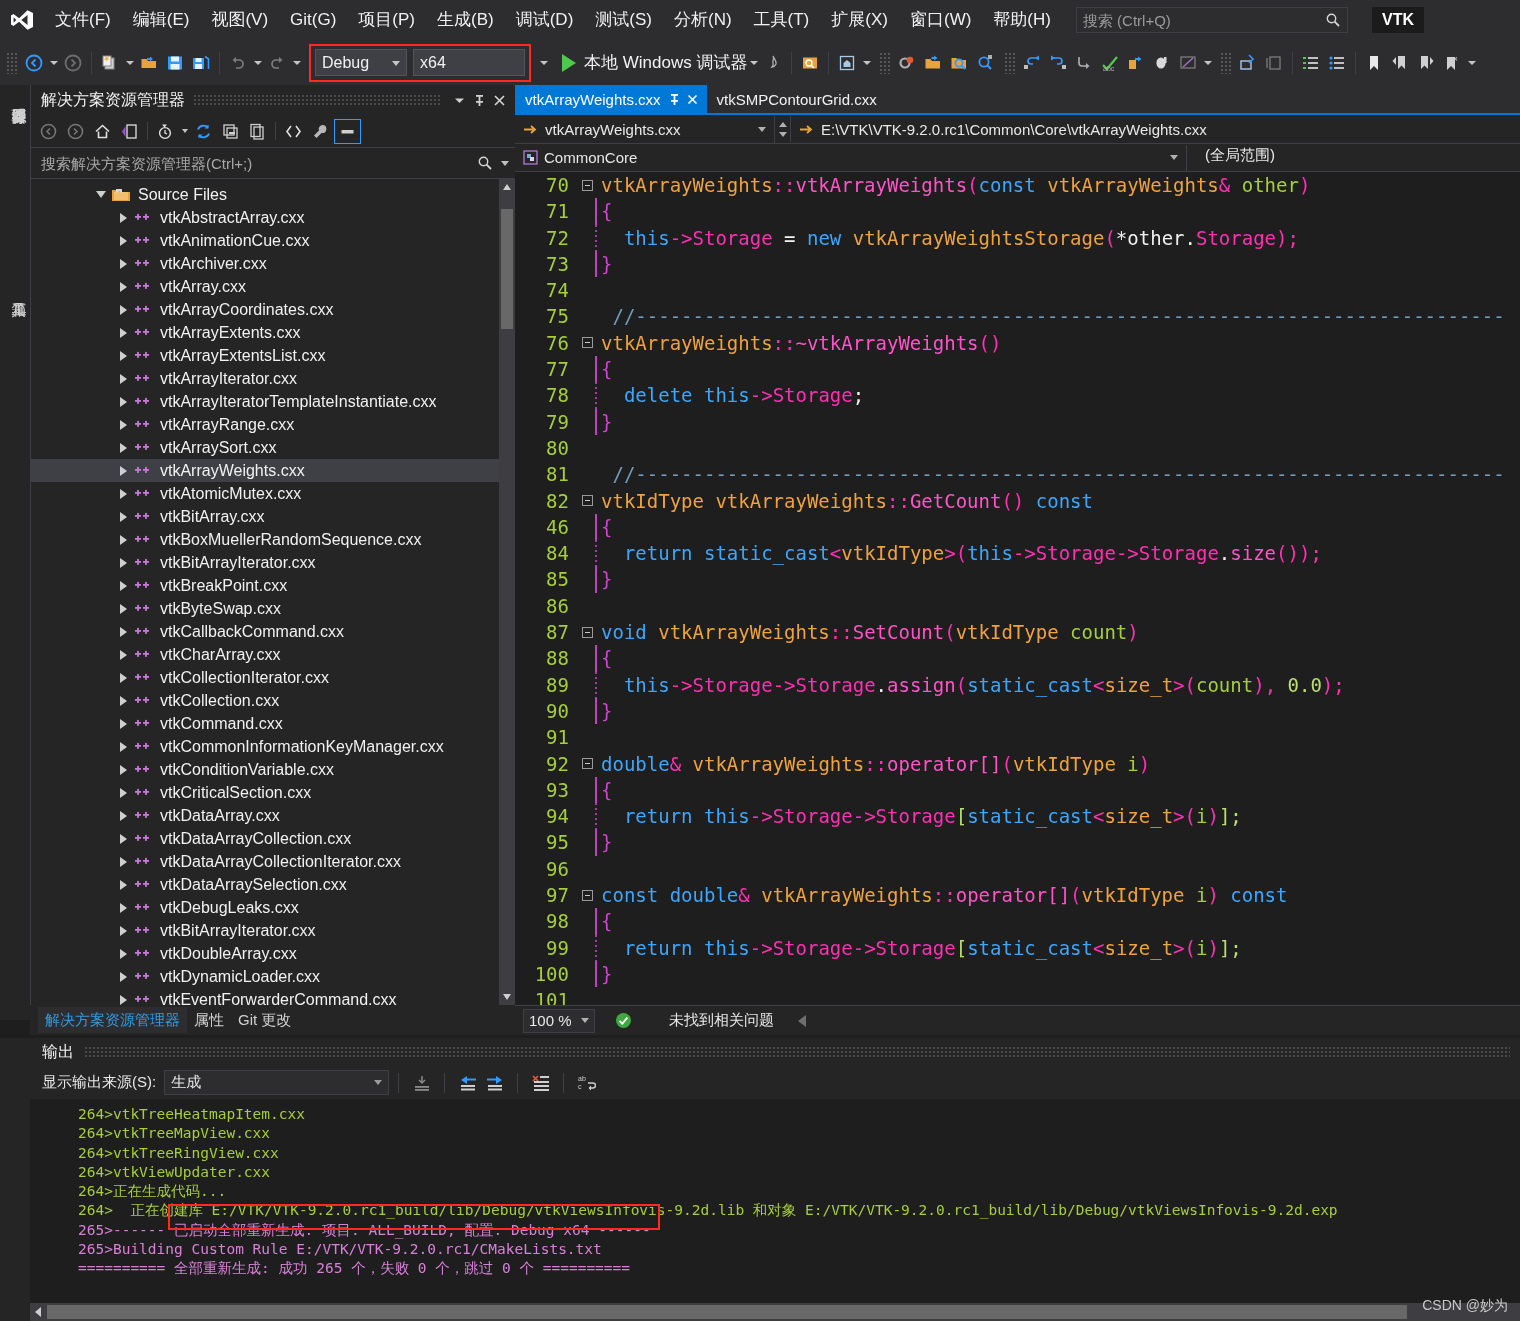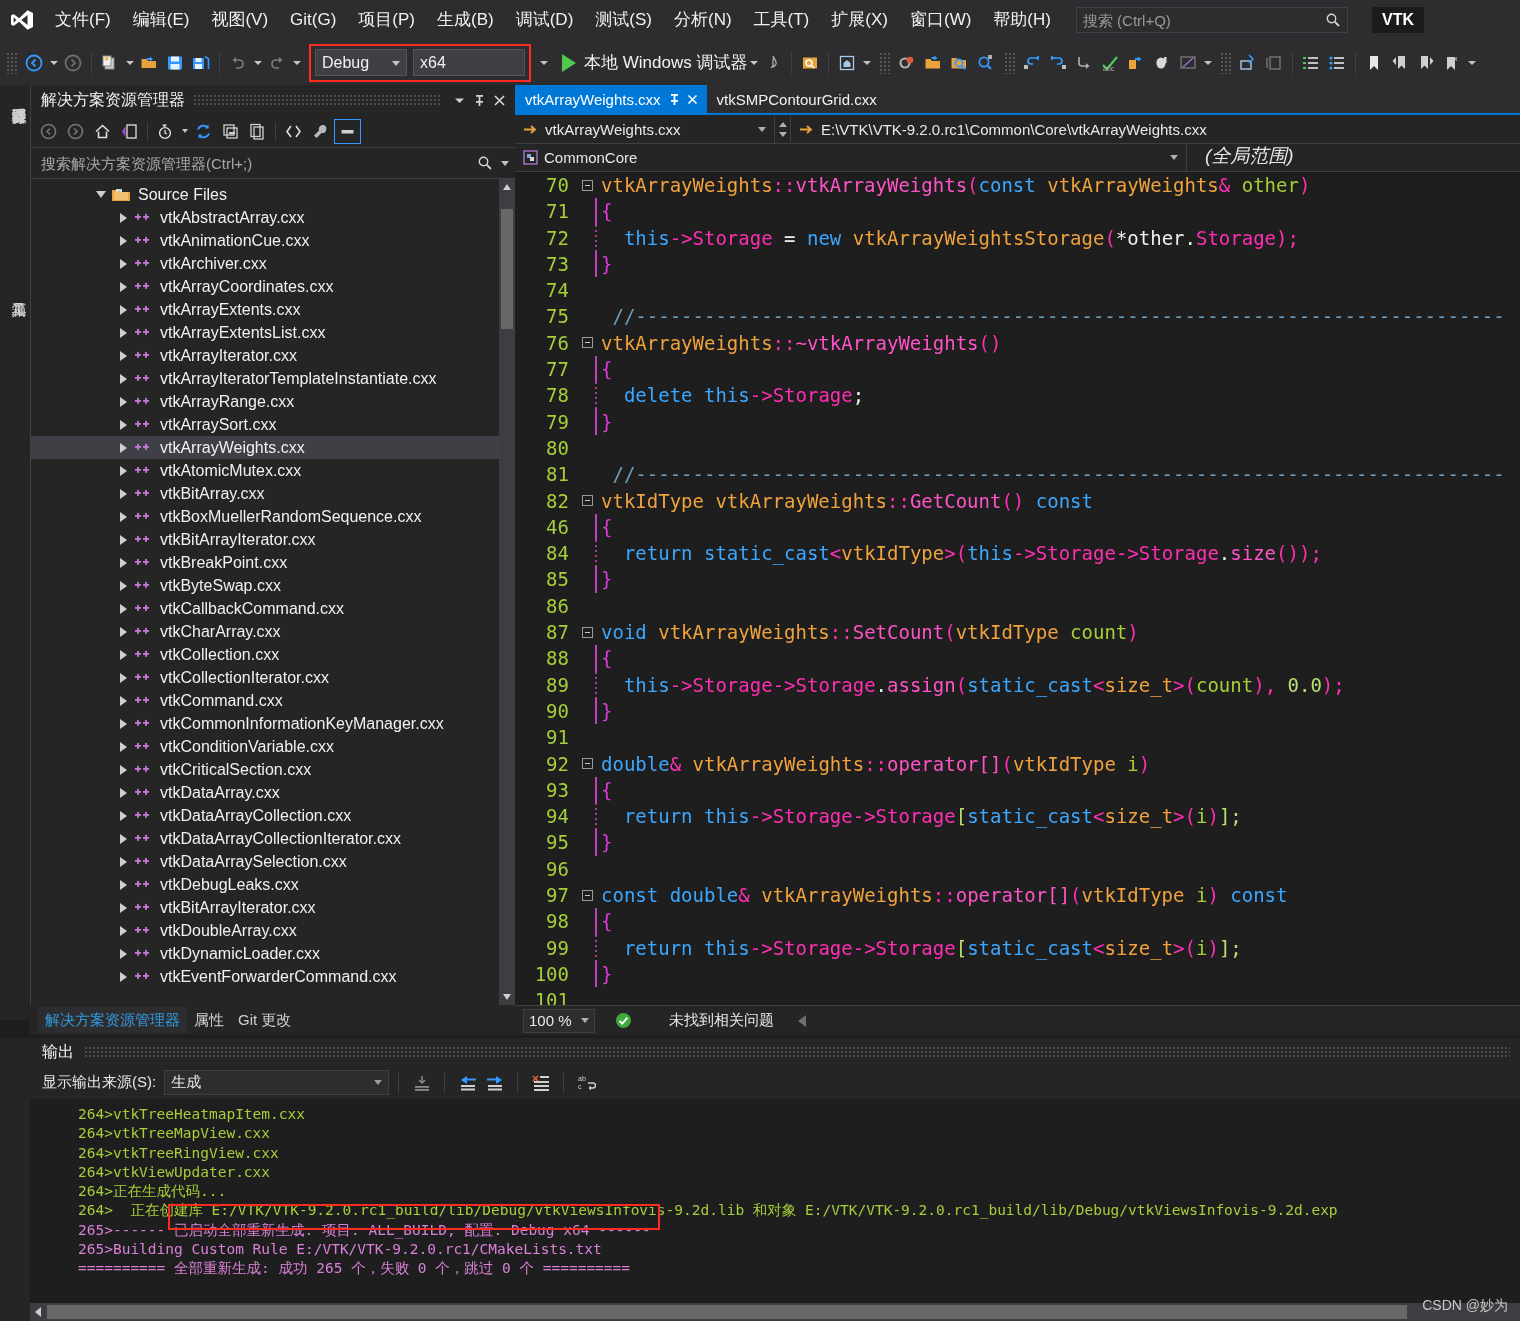--- a/index.html
+++ b/index.html
@@ -225,21 +225,21 @@
   #ed-ctx {
     height: 28px; display: flex; align-items: center; background: #252526;
     border-bottom: 1px solid #3f3f46;
   }
   #ctx-left {
     width: 672px; height: 26px; display: flex; align-items: center; padding: 0 8px;
     font-size: 15px; color: #e8e8e8; border-right: 1px solid #3f3f46;
   }
   #ctx-right {
     flex: 1; height: 26px; display: flex; align-items: center; padding: 0 8px 4px 18px;
-    font-size: 19px; color: #e8e8e8; font-style: italic;
+    font-size: 15px; color: #e8e8e8;
   }
   .ctx-icon { width: 15px; height: 15px; margin-right: 6px; flex: none; }
 
   #code-area {
     flex: 1; position: relative; overflow: hidden; background: #1e1e1e;
     font-family: "DejaVu Sans Mono", "Liberation Mono", monospace;
     font-size: 19px; line-height: 26.3px;
   }
   .cl { display: flex; height: 26.3px; align-items: center; white-space: pre; }
   .ln {
@@ -787,20 +787,34 @@
             <span class="arrow-right"></span>
           </span>
           <svg class="icon-cpp" viewBox="0 0 17 15">
             <g fill="#c879d8">
               <rect x="1" y="6" width="6" height="1.8"></rect>
               <rect x="3.1" y="3.9" width="1.8" height="6"></rect>
               <rect x="9" y="6" width="6" height="1.8"></rect>
               <rect x="11.1" y="3.9" width="1.8" height="6"></rect>
             </g>
           </svg>
+          <span>vtkArray.cxx</span>
+        </div>
+        <div class="tree-row child">
+          <span class="tw">
+            <span class="arrow-right"></span>
+          </span>
+          <svg class="icon-cpp" viewBox="0 0 17 15">
+            <g fill="#c879d8">
+              <rect x="1" y="6" width="6" height="1.8"></rect>
+              <rect x="3.1" y="3.9" width="1.8" height="6"></rect>
+              <rect x="9" y="6" width="6" height="1.8"></rect>
+              <rect x="11.1" y="3.9" width="1.8" height="6"></rect>
+            </g>
+          </svg>
           <span>vtkArrayCoordinates.cxx</span>
         </div>
         <div class="tree-row child">
           <span class="tw">
             <span class="arrow-right"></span>
           </span>
           <svg class="icon-cpp" viewBox="0 0 17 15">
             <g fill="#c879d8">
               <rect x="1" y="6" width="6" height="1.8"></rect>
               <rect x="3.1" y="3.9" width="1.8" height="6"></rect>
@@ -1011,35 +1025,35 @@
             <span class="arrow-right"></span>
           </span>
           <svg class="icon-cpp" viewBox="0 0 17 15">
             <g fill="#c879d8">
               <rect x="1" y="6" width="6" height="1.8"></rect>
               <rect x="3.1" y="3.9" width="1.8" height="6"></rect>
               <rect x="9" y="6" width="6" height="1.8"></rect>
               <rect x="11.1" y="3.9" width="1.8" height="6"></rect>
             </g>
           </svg>
+          <span>vtkCollectionIterator.cxx</span>
+        </div>
+        <div class="tree-row child">
+          <span class="tw">
+            <span class="arrow-right"></span>
+          </span>
+          <svg class="icon-cpp" viewBox="0 0 17 15">
+            <g fill="#c879d8">
+              <rect x="1" y="6" width="6" height="1.8"></rect>
+              <rect x="3.1" y="3.9" width="1.8" height="6"></rect>
+              <rect x="9" y="6" width="6" height="1.8"></rect>
+              <rect x="11.1" y="3.9" width="1.8" height="6"></rect>
+            </g>
+          </svg>
           <span>vtkCollection.cxx</span>
-        </div>
-        <div class="tree-row child">
-          <span class="tw">
-            <span class="arrow-right"></span>
-          </span>
-          <svg class="icon-cpp" viewBox="0 0 17 15">
-            <g fill="#c879d8">
-              <rect x="1" y="6" width="6" height="1.8"></rect>
-              <rect x="3.1" y="3.9" width="1.8" height="6"></rect>
-              <rect x="9" y="6" width="6" height="1.8"></rect>
-              <rect x="11.1" y="3.9" width="1.8" height="6"></rect>
-            </g>
-          </svg>
-          <span>vtkCollectionIterator.cxx</span>
         </div>
         <div class="tree-row child">
           <span class="tw">
             <span class="arrow-right"></span>
           </span>
           <svg class="icon-cpp" viewBox="0 0 17 15">
             <g fill="#c879d8">
               <rect x="1" y="6" width="6" height="1.8"></rect>
               <rect x="3.1" y="3.9" width="1.8" height="6"></rect>
               <rect x="9" y="6" width="6" height="1.8"></rect>

